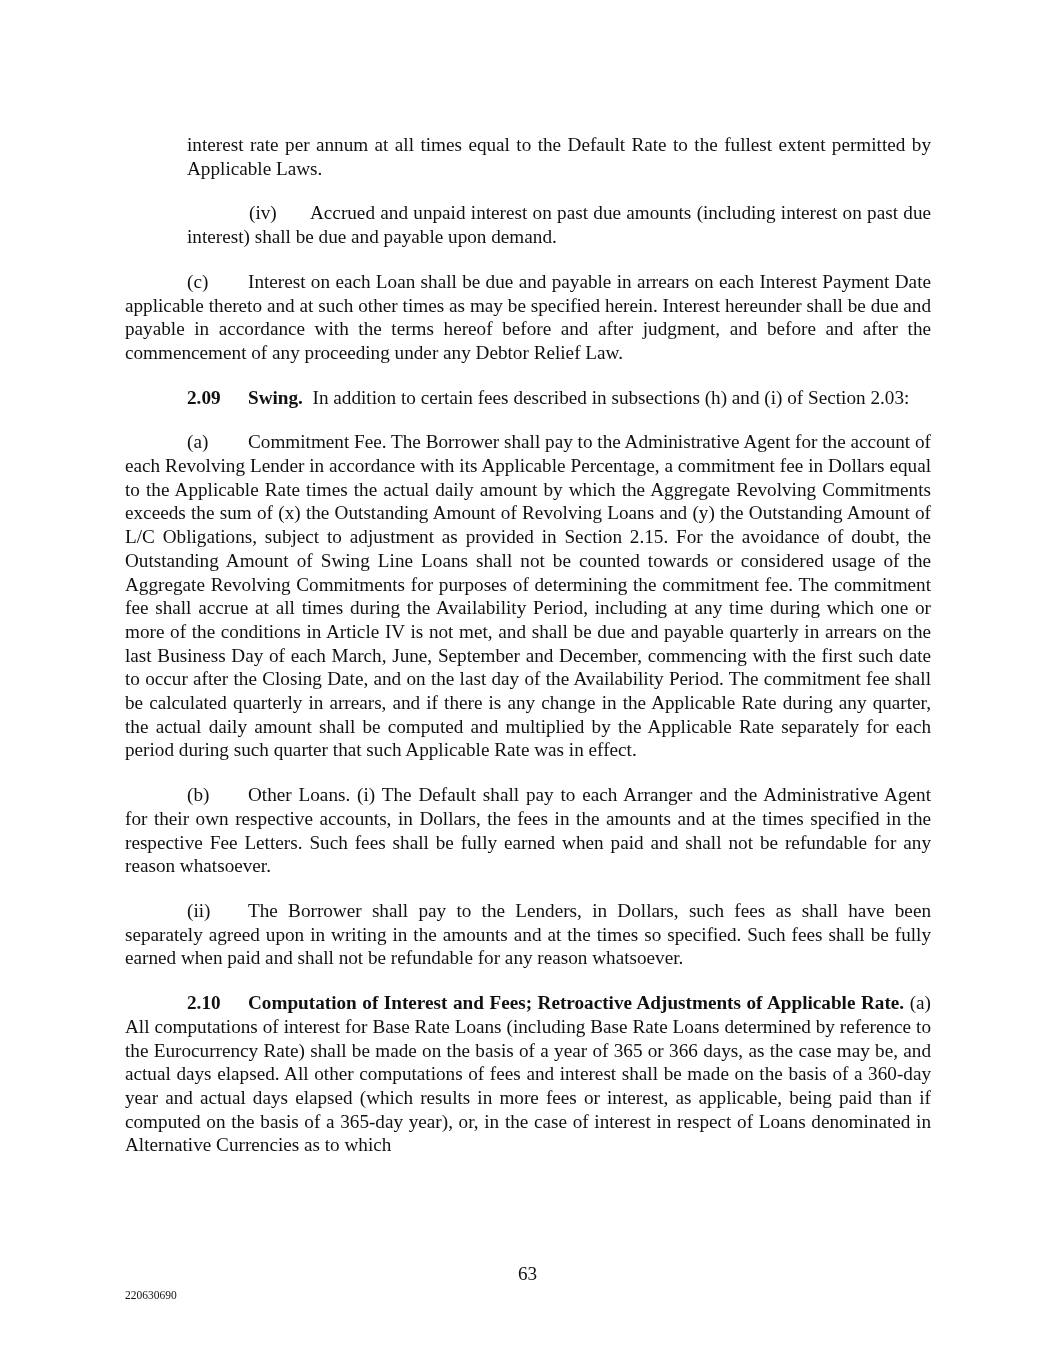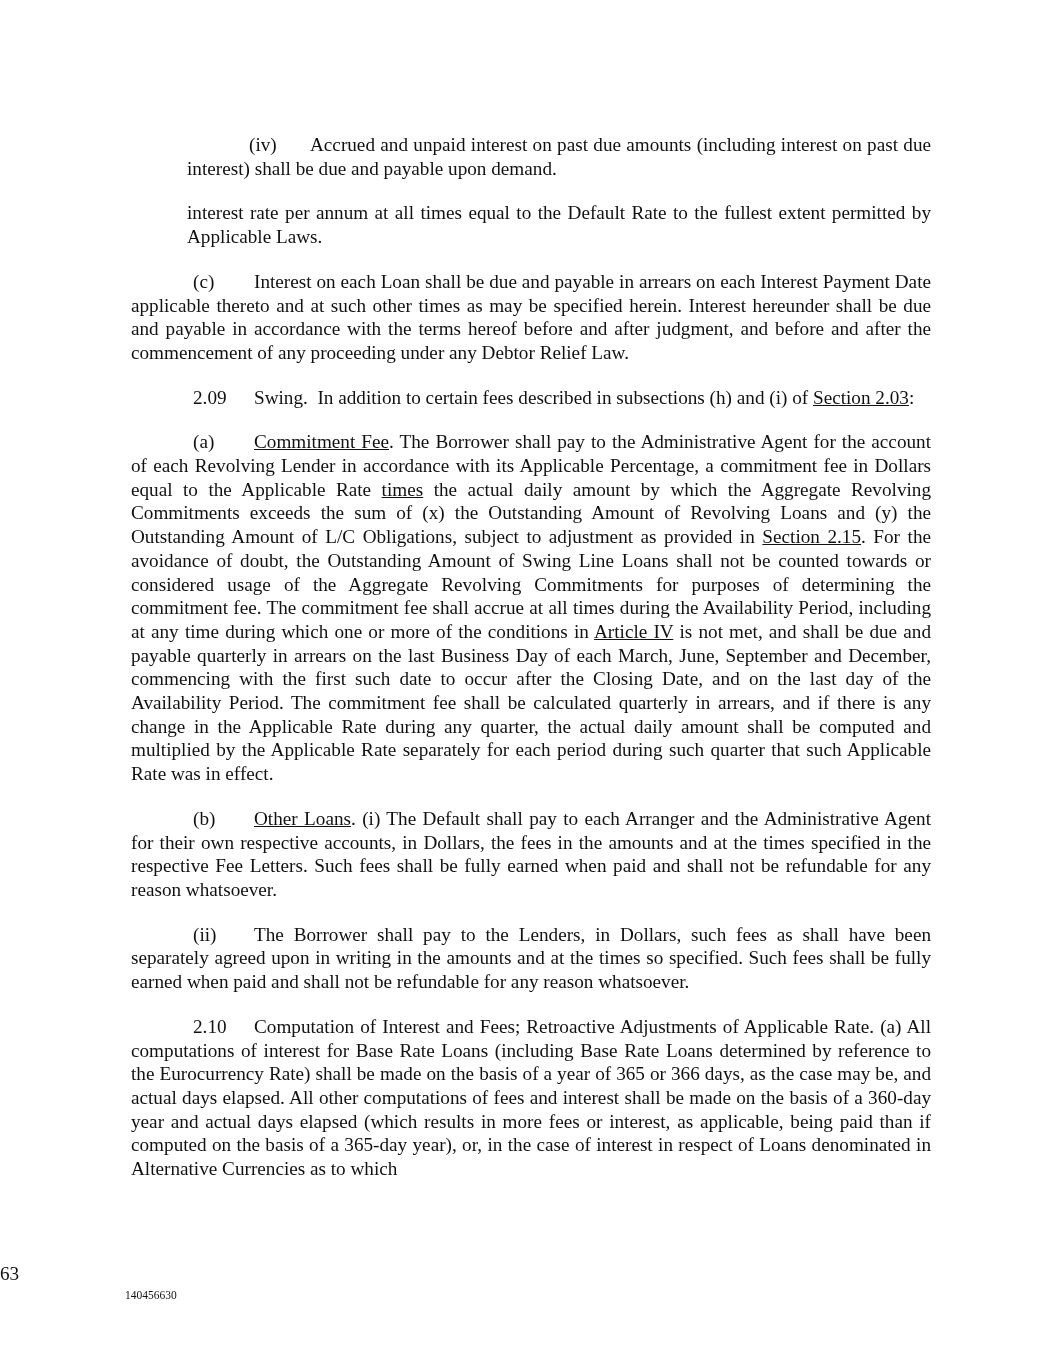--- a/index.html
+++ b/index.html
@@ -2,39 +2,39 @@
 <html><head>
 <meta charset="utf-8">
 <style>
   html, body { margin: 0; padding: 0; background: #ffffff; }
   body { width: 1055px; height: 1365px; position: relative; overflow: hidden;
          font-family: "Liberation Serif", "DejaVu Serif", serif; color: #111; }
   .page { position: absolute; left: 125px; top: 133px; width: 806px;
           font-size: 19.2px; line-height: 23.7px; }
   .p { text-align: justify; margin: 0 0 21px 0; }
   .ind { padding-left: 62px; }
-  .fi { text-indent: 62px; margin-left: 6px; }
+  .fi { text-indent: 62px; }
   .tab { display: inline-block; width: 61px; text-indent: 0; }
-  .u { text-decoration: underline; }
-  .b { font-weight: normal; }
-  .pagenum { position: absolute; top: 1263px; left: 0; width: 1055px; text-align: left;
+  .u { }
+  .b { font-weight: bold; }
+  .pagenum { position: absolute; top: 1263px; left: 0; width: 1055px; text-align: center;
              font-size: 19.2px; }
   .docid { position: absolute; left: 125px; top: 1289px; font-size: 11.5px; }
 </style>
 </head>
 <body>
 
 <div class="page">
 
+  <p class="p ind">
+    <span>interest rate per annum at all times equal to the Default Rate to the fullest extent permitted by Applicable Laws.</span>
+  </p>
+
   <p class="p ind" style="text-indent:62px;">
     <span class="tab">(iv)</span><span>Accrued and unpaid interest on past due amounts (including interest on past due interest) shall be due and payable upon demand.</span>
-  </p>
-
-  <p class="p ind">
-    <span>interest rate per annum at all times equal to the Default Rate to the fullest extent permitted by Applicable Laws.</span>
   </p>
 
   <p class="p fi">
     <span class="tab">(c)</span><span>Interest on each Loan shall be due and payable in arrears on each Interest Payment Date applicable thereto and at such other times as may be specified herein.  Interest hereunder shall be due and payable in accordance with the terms hereof before and after judgment, and before and after the commencement of any proceeding under any Debtor Relief Law.</span>
   </p>
 
   <p class="p fi">
     <span class="tab b">2.09</span><span class="b">Swing.</span>&nbsp; <span>In addition to certain fees described in subsections (h) and (i) of </span><span class="u">Section 2.03</span><span>:</span>
   </p>
 
@@ -50,13 +50,13 @@
     <span class="tab">(ii)</span><span>The Borrower shall pay to the Lenders, in Dollars, such fees as shall have been separately agreed upon in writing in the amounts and at the times so specified.  Such fees shall be fully earned when paid and shall not be refundable for any reason whatsoever.</span>
   </p>
 
   <p class="p fi" style="margin-bottom:0;">
     <span class="tab b">2.10</span><span class="b">Computation of Interest and Fees; Retroactive Adjustments of Applicable Rate.</span><span>  (a) All computations of interest for Base Rate Loans (including Base Rate Loans determined by reference to the Eurocurrency Rate) shall be made on the basis of a year of 365 or 366 days, as the case may be, and actual days elapsed.  All other computations of fees and interest shall be made on the basis of a 360-day year and actual days elapsed (which results in more fees or interest, as applicable, being paid than if computed on the basis of a 365-day year), or, in the case of interest in respect of Loans denominated in Alternative Currencies as to which</span>
   </p>
 
 </div>
 
 <div class="pagenum">63</div>
-<div class="docid">140456630</div>
+<div class="docid">220630690</div>
 
 </body></html>

